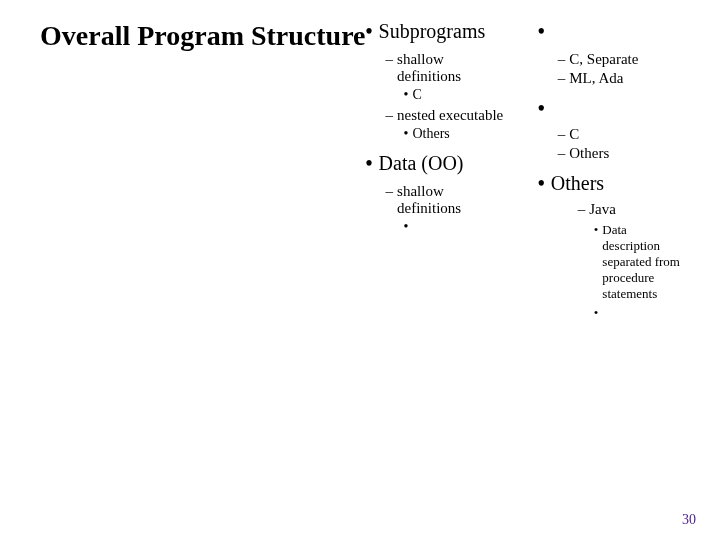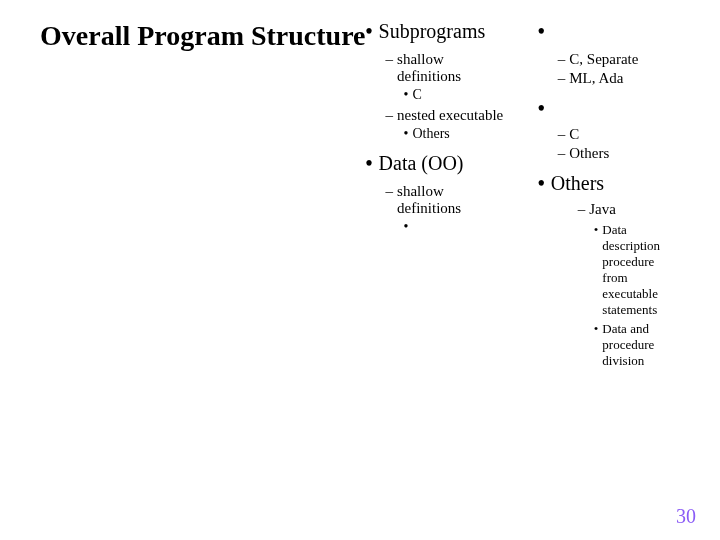--- a/index.html
+++ b/index.html
@@ -135,22 +135,22 @@
       margin-bottom: 3px;
       display: flex;
       align-items: flex-start;
       gap: 4px;
     }
 
     .page-number {
       position: absolute;
       bottom: 12px;
       right: 24px;
-      font-size: 20px;
-      color: #8b5cf6;
+      font-size: 14px;
+      color: #4c1d95;
     }
   </style>
 </head>
 <body>
 
 <div class="slide">
   <div class="slide-title">Overall Program Structure</div>
 
   <div class="content-area">
 
@@ -242,25 +242,24 @@
         <span class="main-item-text">Others</span>
       </div>
 
       <div class="sub-list">
         <div class="cobol-sub">
           <span class="sub-item-dash">–</span>
           <span>Java</span>
         </div>
         <div class="cobol-detail">
           <span>•</span>
-          <span>Data description procedure from executable statements</span>
+          <span>Data description separated from procedure statements</span>
         </div>
         <div class="cobol-detail">
           <span>•</span>
-          <span>Data and procedure division</span>
         </div>
       </div>
 
     </div>
   </div>
 </div>
 
 <div class="page-number">30</div>
 
 </body></html>

